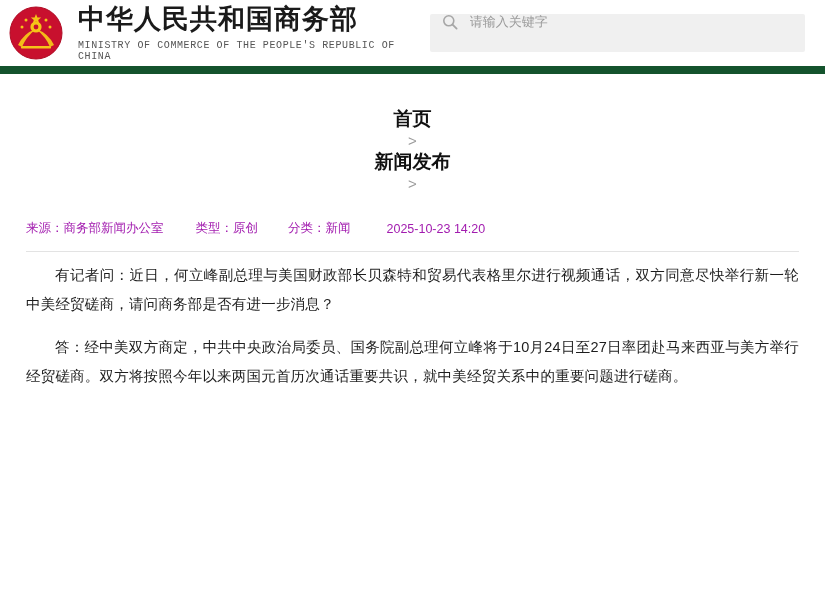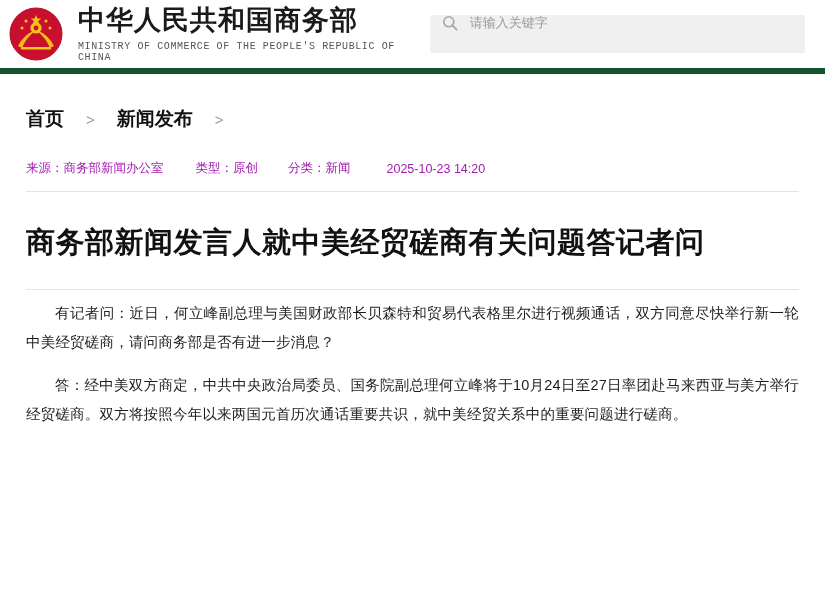--- a/index.html
+++ b/index.html
@@ -9,21 +9,21 @@
     font-family: "Liberation Sans", sans-serif;
     overflow: hidden;
   }
   .page { width: 825px; height: 596px; position: relative; background:#fff; }
 
   
   .header {
     height: 74px;
     display: flex;
     align-items: center;
-    border-bottom: 6px solid #14532d;
+    border-bottom: 8px solid #14532d;
     padding: 0 0 0 0;
   }
   .emblem {
     width: 56px; height: 56px;
     margin-left: 8px;
     flex: 0 0 auto;
     position: relative;
   }
   .emblem svg { display:block; }
 
@@ -72,20 +72,21 @@
   }
   .search-input::placeholder { color: #9a9a9a; }
 
   
   .content { padding: 0 26px; }
   .breadcrumb {
     display: flex;
     align-items: center;
     gap: 0px;
     padding-top: 32px;
+    flex-direction: column;
   }
   .crumb {
     font-size: 19px;
     font-weight: bold;
     color: #111;
     white-space: nowrap;
   }
   .crumb-sep {
     font-size: 15px;
     color: #9b9b9b;
@@ -188,21 +189,20 @@
     <div class="meta">
       <span class="meta-item">来源：商务部新闻办公室</span>
       <span class="meta-gap-1"></span>
       <span class="meta-item">类型：原创</span>
       <span class="meta-gap-2"></span>
       <span class="meta-item">分类：新闻</span>
       <span class="meta-gap-3"></span>
       <span class="meta-item">2025-10-23 14:20</span>
     </div>
 
-    <h1 class="title">商务部新闻发言人就中美经贸磋商有关问题答记者问</h1>
 
     <div class="article">
       <p class="para">有记者问：近日，何立峰副总理与美国财政部长贝森特和贸易代表格里尔进行视频通话，双方同意尽快举行新一轮中美经贸磋商，请问商务部是否有进一步消息？</p>
       <p class="para">答：经中美双方商定，中共中央政治局委员、国务院副总理何立峰将于10月24日至27日率团赴马来西亚与美方举行经贸磋商。双方将按照今年以来两国元首历次通话重要共识，就中美经贸关系中的重要问题进行磋商。</p>
     </div>
 
   </div>
 </div>
 
 </body></html>

